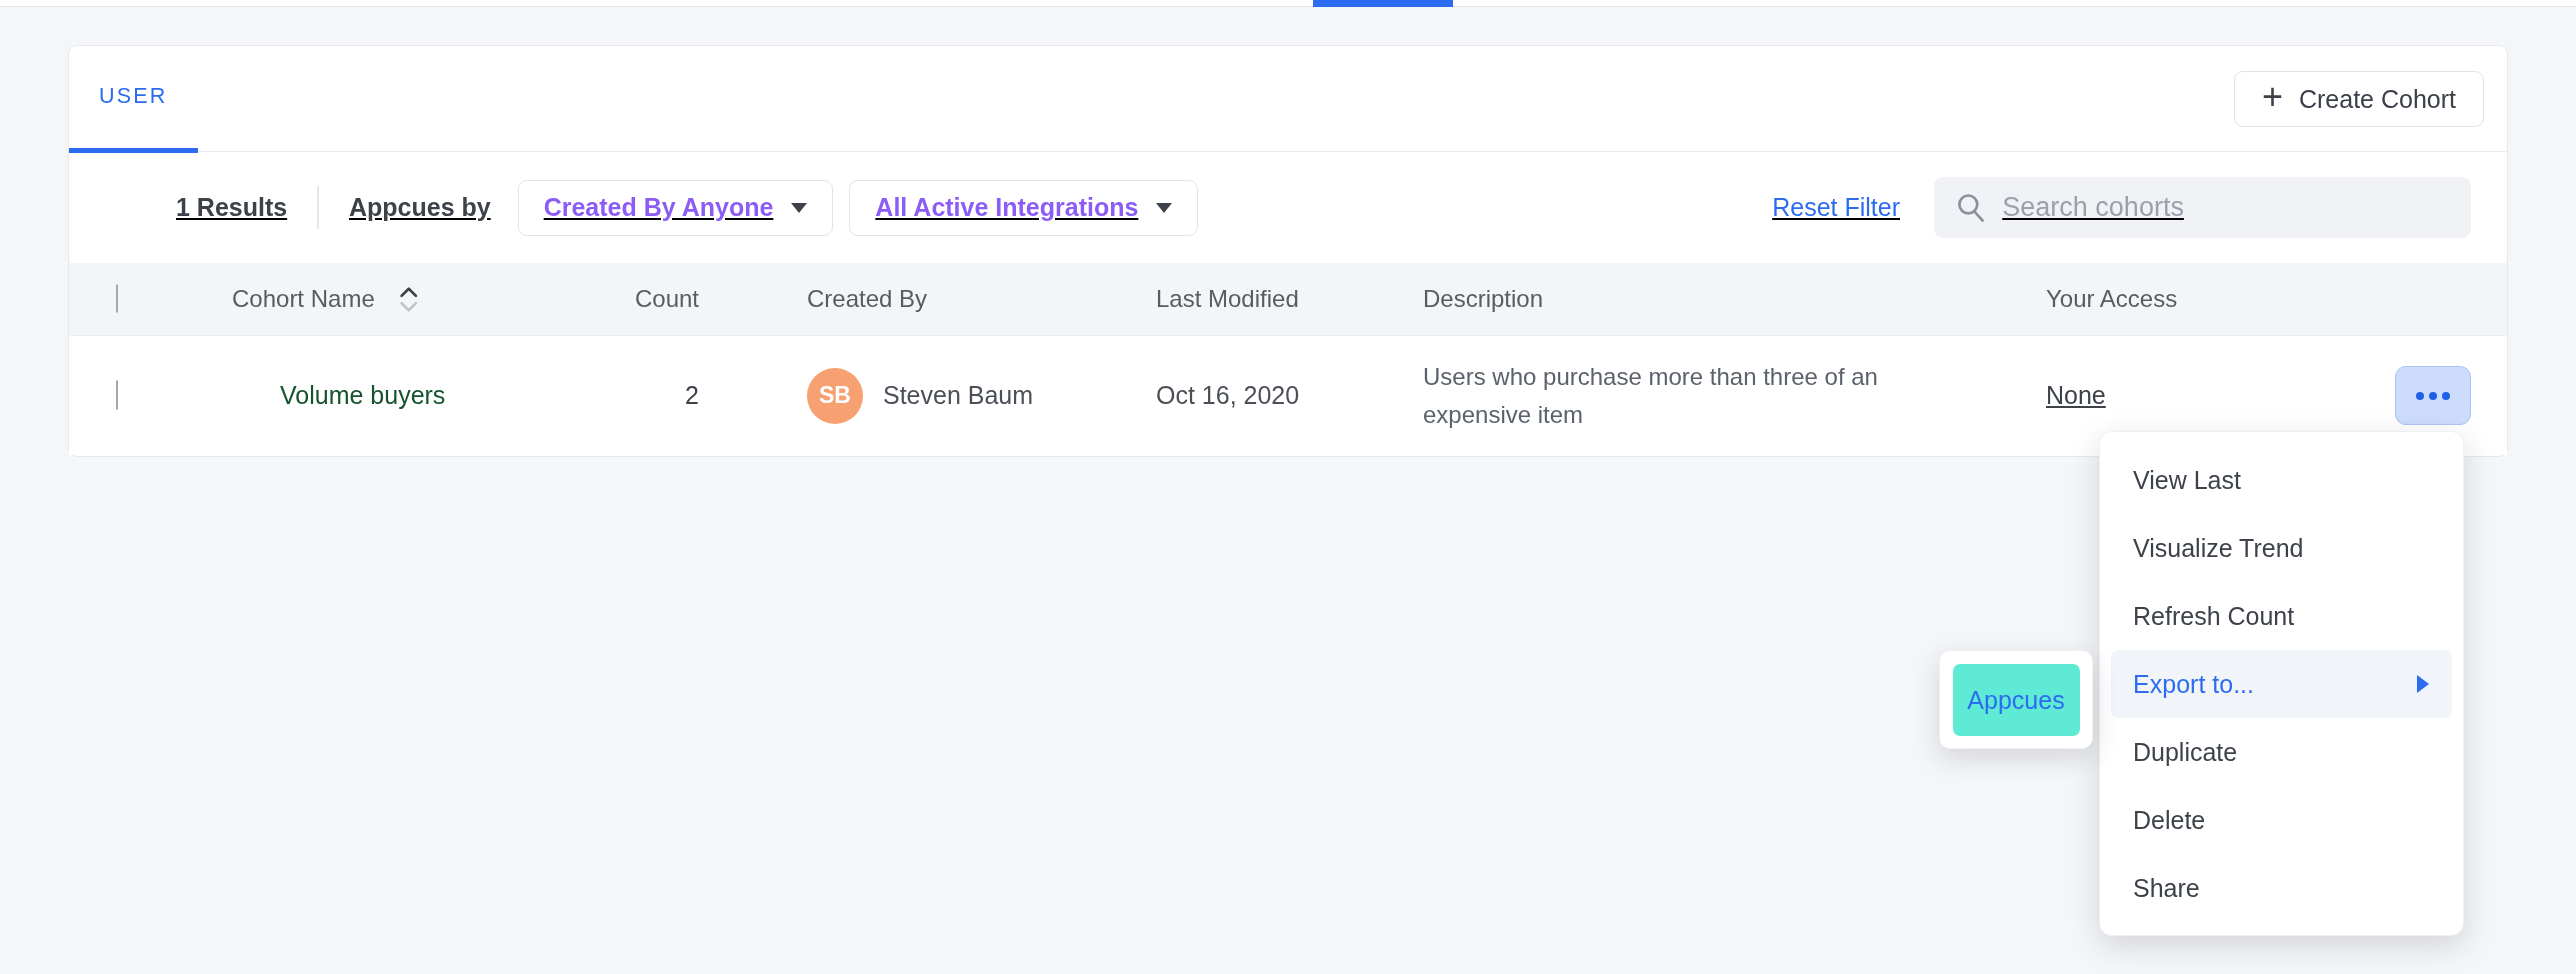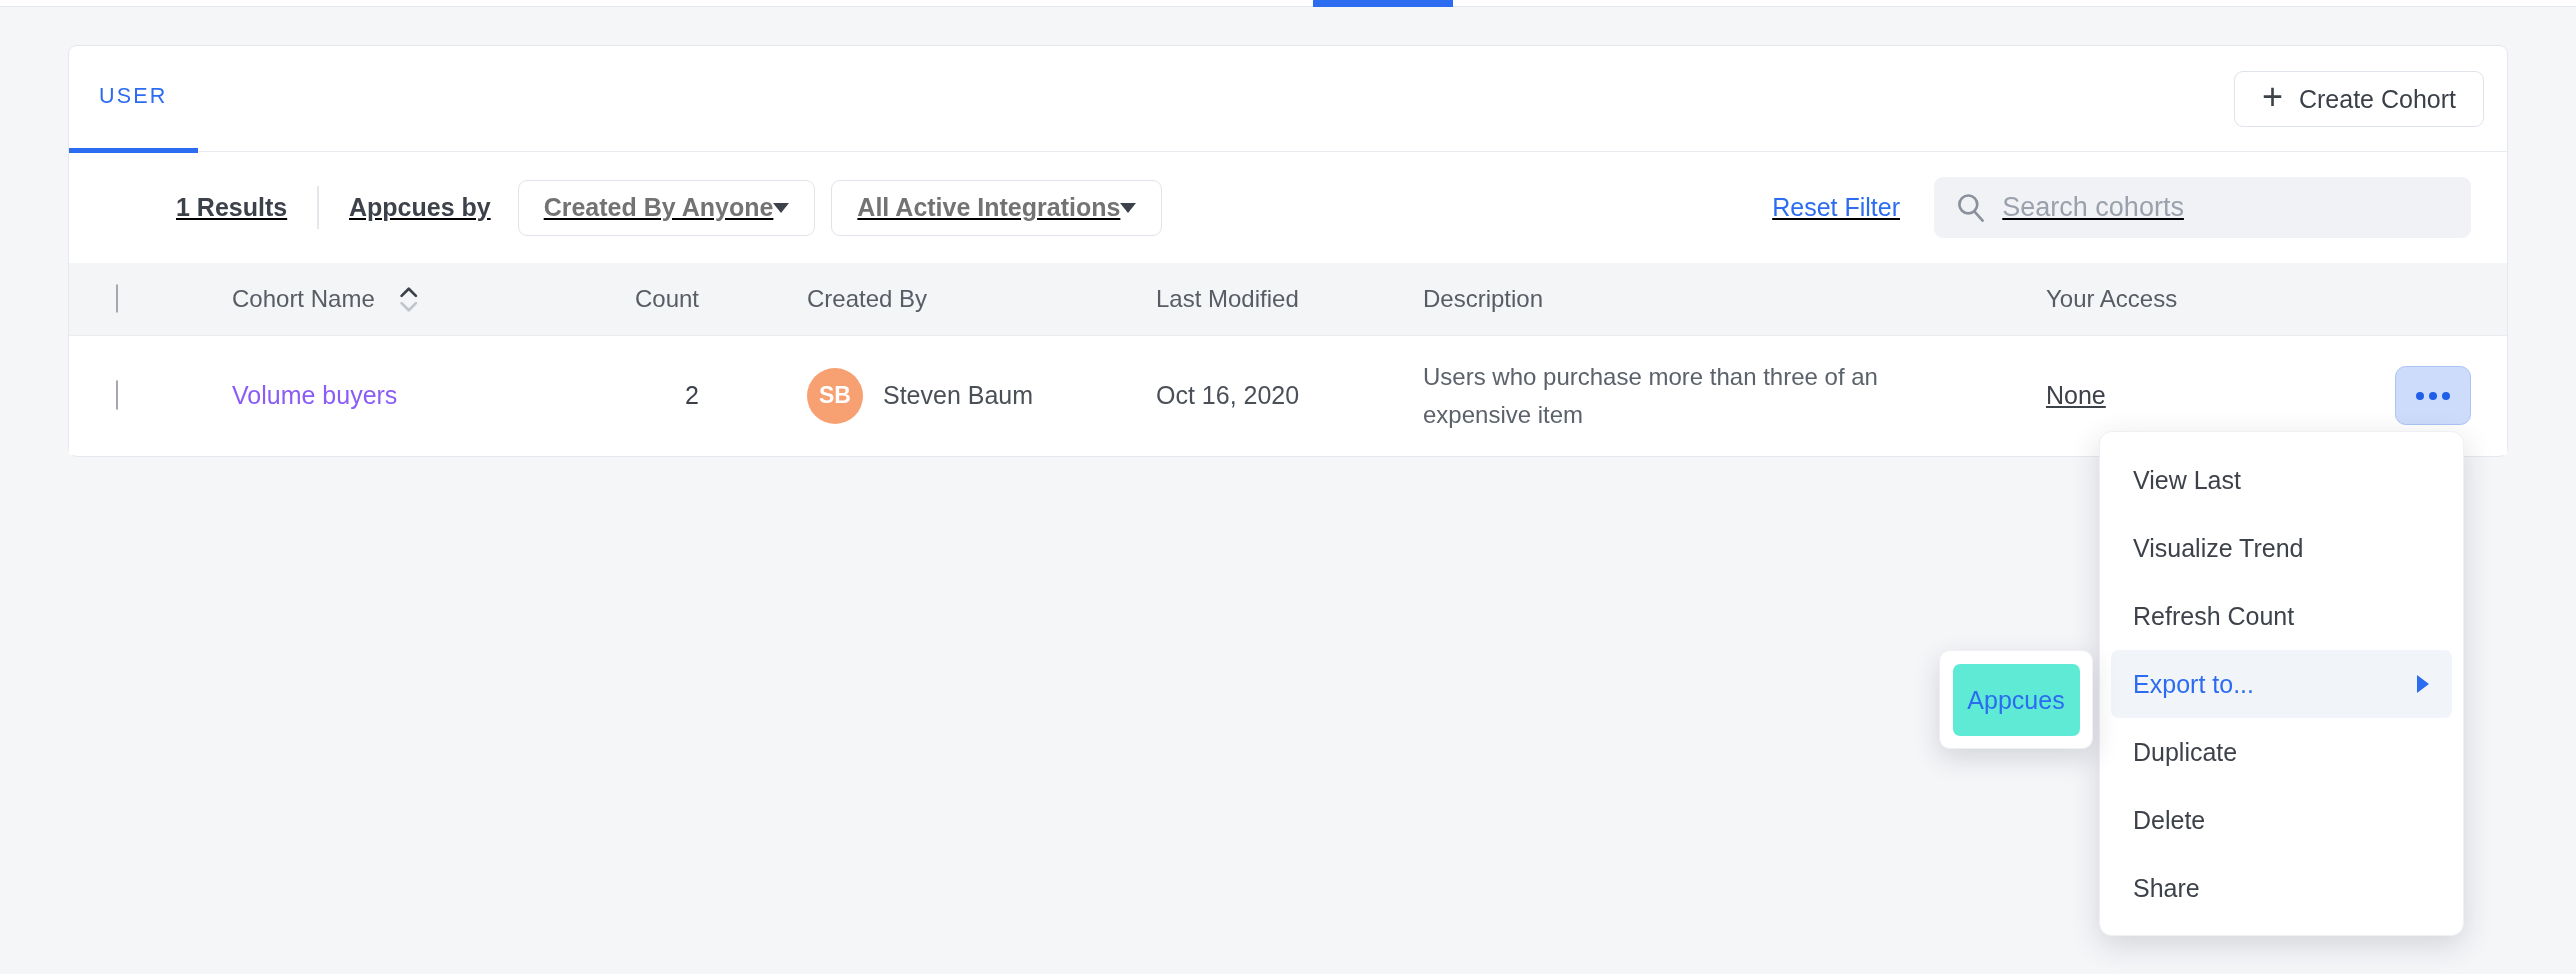--- a/index.html
+++ b/index.html
@@ -15,40 +15,40 @@
 
   .tabs-row { position:relative; height:106px; border-bottom:1.8px solid #e9ebf0; display:flex; align-items:stretch; }
   .tab-user { display:inline-flex; align-items:center; padding:0 30px; margin-bottom:-1.8px; border-bottom:5.4px solid #2b6cf0; color:#2b6cf0; font-size:21.5px; font-weight:normal; letter-spacing:2.2px; cursor:pointer; }
   .create-btn { position:absolute; right:23px; top:25px; height:56px; padding:0 27px; background:#ffffff; border:1.8px solid #dfe3ea; border-radius:9px; display:flex; align-items:center; gap:16px; font-size:25px; color:#3a3f48; cursor:pointer; }
   .plus-glyph { font-size:36px; font-weight:300; color:#3d424a; line-height:1; margin-top:-3.6px; }
 
   .filter-row { height:111px; display:flex; align-items:center; padding:0 36px 0 107px;text-decoration:underline; }
   .results { font-size:25px; font-weight:bold; color:#3d424a; white-space:nowrap; }
   .vdivider { width:1.8px; height:43px; background:#e4e7ec; margin:0 30px; }
   .filter-by { font-size:25px; font-weight:bold; color:#3d424a; margin-right:27px; white-space:nowrap; }
-  .dd-btn { height:56px; padding:0 25px; background:#fff; border:1.8px solid #e0e4ea; border-radius:9px; display:flex; align-items:center; font-size:25px; font-weight:bold; color:#737373; cursor:pointer; white-space:nowrap; }
+  .dd-btn { height:56px; padding:0 25px; background:#fff; border:1.8px solid #e0e4ea; border-radius:9px; display:flex; align-items:center; gap:18px; font-size:25px; font-weight:bold; color:#8b5cf6; cursor:pointer; white-space:nowrap; }
   .dd-btn + .dd-btn { margin-left:16px; }
   .caret-down { width:0; height:0; border-left:8px solid transparent; border-right:8px solid transparent; border-top:10px solid #3d424a; }
   .spacer { flex:1; }
   .reset-link { font-size:25px; color:#2b6cf0; margin-right:34px; cursor:pointer; white-space:nowrap; }
   .searchbox { width:537px; height:61px; background:#f1f2f5; border-radius:9px; display:flex; align-items:center; padding:0 20px; gap:14.3px; }
   .searchbox input { flex:1; border:none; outline:none; background:transparent; font-size:27px; color:#3d424a; font-family:inherit; }
   .searchbox input::placeholder { color:#9aa1ac; }
 
   .cols { display:grid; grid-template-columns:116px 360px 107px 457px 267px 623px 310px 115px; padding:0 38px 0 47px; align-items:center; }
   .thead { height:72px; background:#f4f5f7; font-size:24px; color:#575c65; font-weight:500; }
   .trow { height:120px; border-top:1.8px solid #eaecef; background:#fff; font-size:25px; color:#4b5058; }
 
   .checkbox { width:30px; height:30px; background:#fff; border:1.8px solid #a3a8b0; border-radius:5.4px; cursor:pointer; }
   .th-name { display:flex; align-items:center; gap:23px; cursor:pointer; }
   .col-count { text-align:right; }
   .col-created { padding-left:108px; }
   .row-created { display:flex; align-items:center; gap:20px; }
   .avatar { width:56px; height:56px; border-radius:50%; background:#f7a071; color:#fff; font-size:23px; font-weight:bold; display:flex; align-items:center; justify-content:center; flex:none; }
-  .cohort-link { color:#8b5cf6; cursor:pointer; }
+  .cohort-link { color:#14532d; cursor:pointer;margin-left:48px; }
   .desc-cell { font-size:24px; color:#5c626b; line-height:38px; max-width:502px; }
   .access-cell { color:#3d424a;text-decoration:underline; }
   .count-cell { color:#3d424a; }
   .actions-cell { display:flex; justify-content:flex-end; }
   .more-btn { width:76px; height:59px; background:#ccdcfa; border:1.8px solid #aac4f6; border-radius:10.7px; display:flex; align-items:center; justify-content:center; gap:5.4px; cursor:pointer; }
   .dot { width:7.2px; height:7.2px; border:4.5px solid #1f5fe8; border-radius:50%; background:transparent; }
 
   
   .menu { position:absolute; left:2099px; top:431px; width:365px; height:505px; background:#fff; border:0.9px solid #eef0f4; border-radius:12.5px; box-shadow:0 9px 30px rgba(30,40,60,0.16); padding:14.3px 0; z-index:30; }
   .menu-item { height:68px; display:flex; align-items:center; padding-left:33px; font-size:25px; color:#3d424a; cursor:pointer; }

